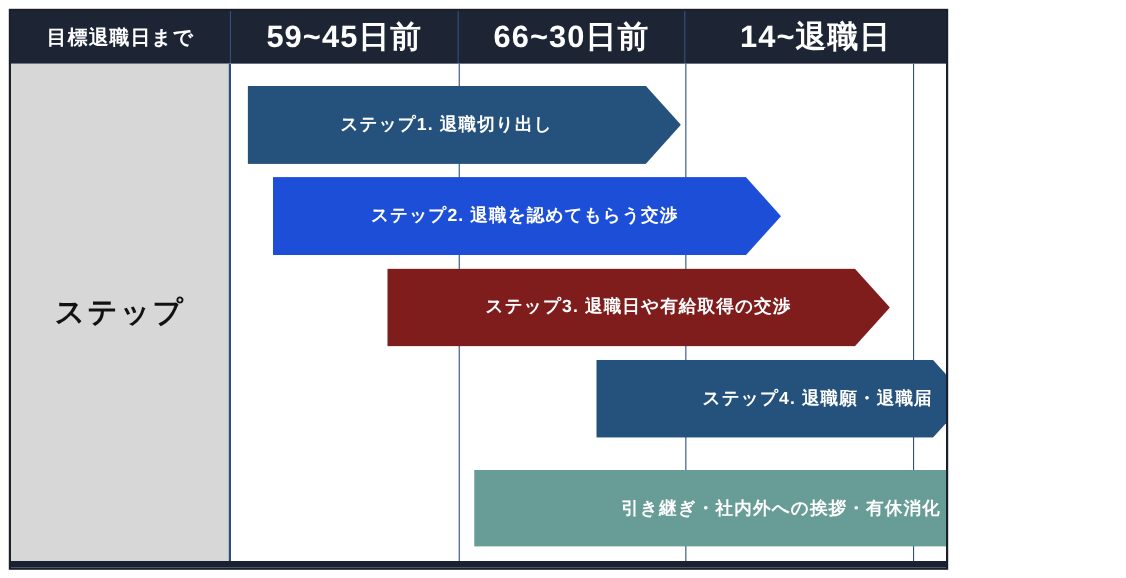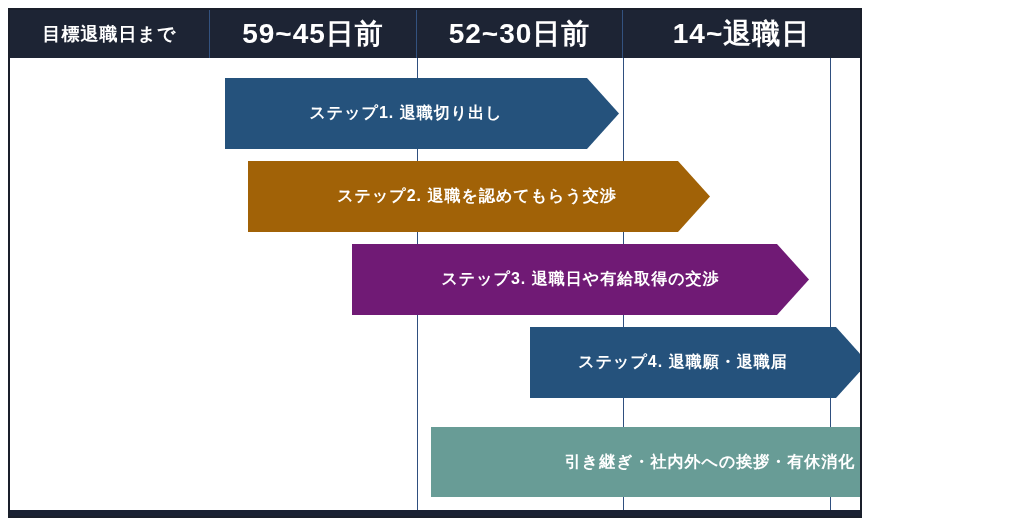--- a/index.html
+++ b/index.html
@@ -99,58 +99,61 @@
     font-size: 16px;
     letter-spacing: 1px;
     clip-path: polygon(0 0, calc(100% - 32px) 0, 100% 50%, calc(100% - 32px) 100%, 0 100%);
     padding-right: 32px;
     box-sizing: border-box;
     white-space: nowrap;
   }
   .a1 { left: 215px; top: 20px;  width: 394px; }
   .a2 { left: 238px; top: 103px; width: 462px; }
   .a3 { left: 342px; top: 186px; width: 457px; }
-  .a4 { left: 520px; top: 269px; width: 338px; }
+  .a4 { left: 532px; top: 269px; width: 338px; justify-content: flex-end; }
   .a5 {
     left: 421px; top: 369px; width: 598px; height: 70px;
     clip-path: polygon(0 0, calc(100% - 40px) 0, 100% 50%, calc(100% - 40px) 100%, 0 100%);
     padding-right: 40px;
   }
   
   .bottom-bar {
     flex: 0 0 6px;
     background: #1a2133;
   }
 </style>
 </head>
 <body>
 
 <div class="stage">
   <div class="table">
 
     <div class="header">
       <div class="hcell hc-label">目標退職日まで</div>
       <div class="hcell hc-1">59~45日前</div>
-      <div class="hcell hc-2">52~30日前</div>
+      <div class="hcell hc-2">66~30日前</div>
       <div class="hcell hc-4">14~退職日</div>
     </div>
 
     <div class="body">
       <div class="gridline gl-1"></div>
       <div class="gridline gl-2"></div>
       <div class="gridline gl-3"></div>
 
+      <div class="row-label-col">
+        <span>ステップ</span>
+      </div>
 
       <div class="arrow a1" style="background-color: rgb(37, 82, 124);">
         <span>ステップ1. 退職切り出し</span>
       </div>
-      <div class="arrow a2" style="background-color: #a16207; padding-left: 28px;">
+      <div class="arrow a2" style="background-color: #1d4ed8; padding-left: 28px;">
         <span>ステップ2. 退職を認めてもらう交渉</span>
       </div>
-      <div class="arrow a3" style="background-color: #701a75; padding-left: 32px;">
+      <div class="arrow a3" style="background-color: #7f1d1d; padding-left: 32px;">
         <span>ステップ3. 退職日や有給取得の交渉</span>
       </div>
       <div class="arrow a4" style="background-color: rgb(37, 82, 124);">
         <span>ステップ4. 退職願・退職届</span>
       </div>
       <div class="arrow a5" style="background-color: rgb(104, 156, 150);">
         <span>引き継ぎ・社内外への挨拶・有休消化</span>
       </div>
     </div>
 

